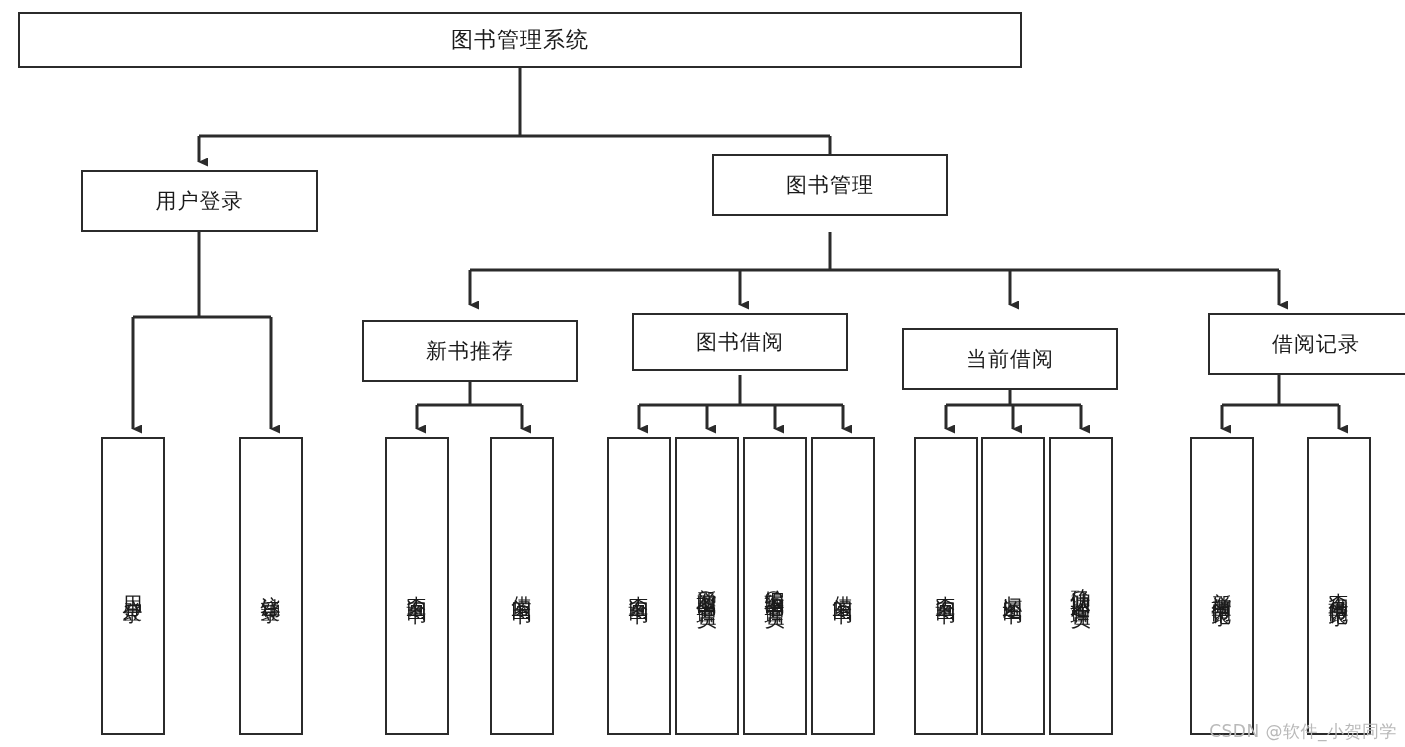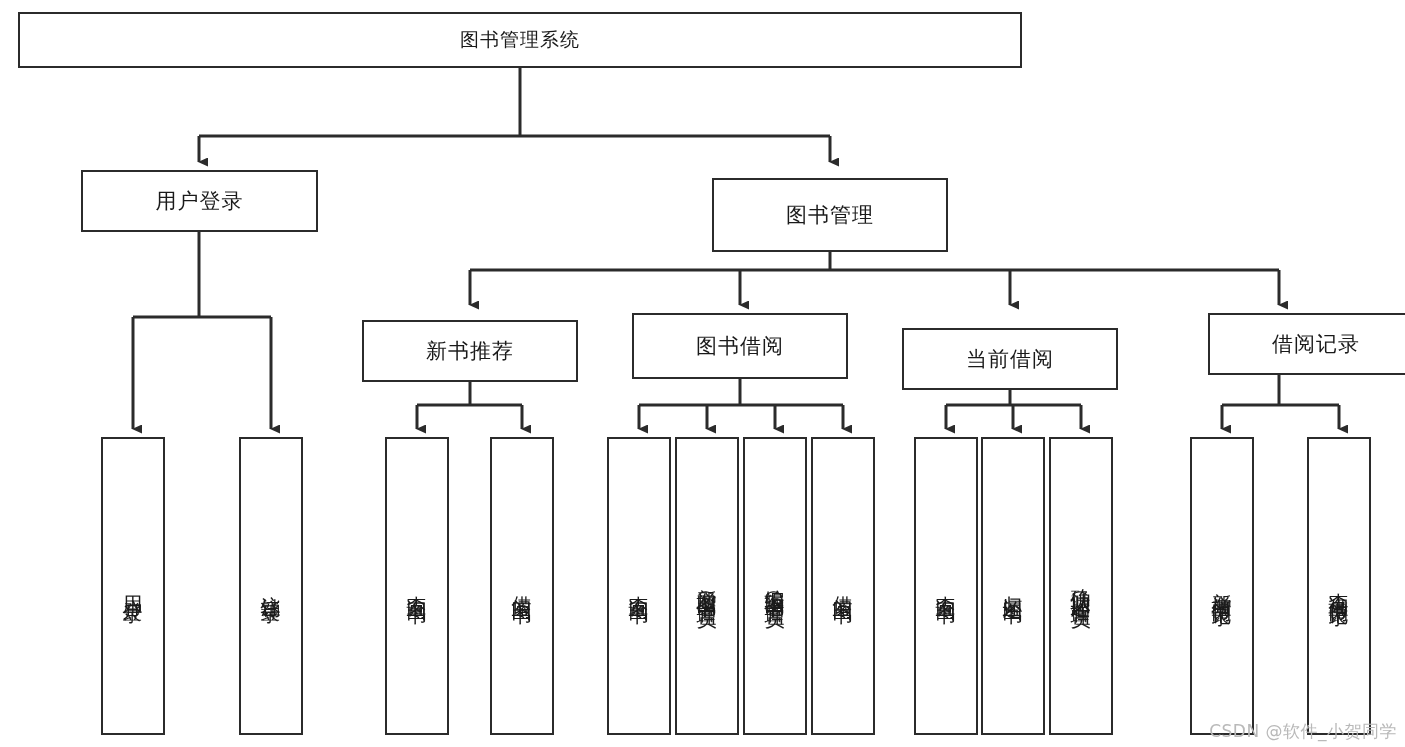--- a/index.html
+++ b/index.html
@@ -39,21 +39,21 @@
     display: block;
     text-align: center;
     line-height: 1.25;
   }
   .node.horizontal .node-label {
     font-size: 21px;
     letter-spacing: 1px;
     white-space: nowrap;
   }
   .node.root .node-label {
-    font-size: 19px;
+    font-size: 22px;
     letter-spacing: 1px;
   }
   .node.vertical {
     align-items: center;
     justify-content: center;
   }
   .node.vertical .node-label {
     writing-mode: vertical-rl;
     text-orientation: upright;
     font-size: 20px;
@@ -131,28 +131,28 @@
     </g>
   </svg>
 
   <div class="node root horizontal" style="left:18px; top:12px; width:1004px; height:56px;">
     <span class="node-label">图书管理系统</span>
   </div>
 
   <div class="node horizontal" style="left:81px; top:170px; width:237px; height:62px;">
     <span class="node-label">用户登录</span>
   </div>
-  <div class="node horizontal" style="left:712px; top:178px; width:236px; height:74px;">
+  <div class="node horizontal" style="left:712px; top:154px; width:236px; height:62px;">
     <span class="node-label">图书管理</span>
   </div>
 
   <div class="node horizontal" style="left:362px; top:320px; width:216px; height:62px;">
     <span class="node-label">新书推荐</span>
   </div>
-  <div class="node horizontal" style="left:632px; top:313px; width:216px; height:66px;">
+  <div class="node horizontal" style="left:632px; top:313px; width:216px; height:58px;">
     <span class="node-label">图书借阅</span>
   </div>
   <div class="node horizontal" style="left:902px; top:328px; width:216px; height:62px;">
     <span class="node-label">当前借阅</span>
   </div>
   <div class="node horizontal" style="left:1208px; top:313px; width:216px; height:62px;">
     <span class="node-label">借阅记录</span>
   </div>
 
   <div class="node vertical" style="left:101px; top:437px; width:64px; height:298px;">

